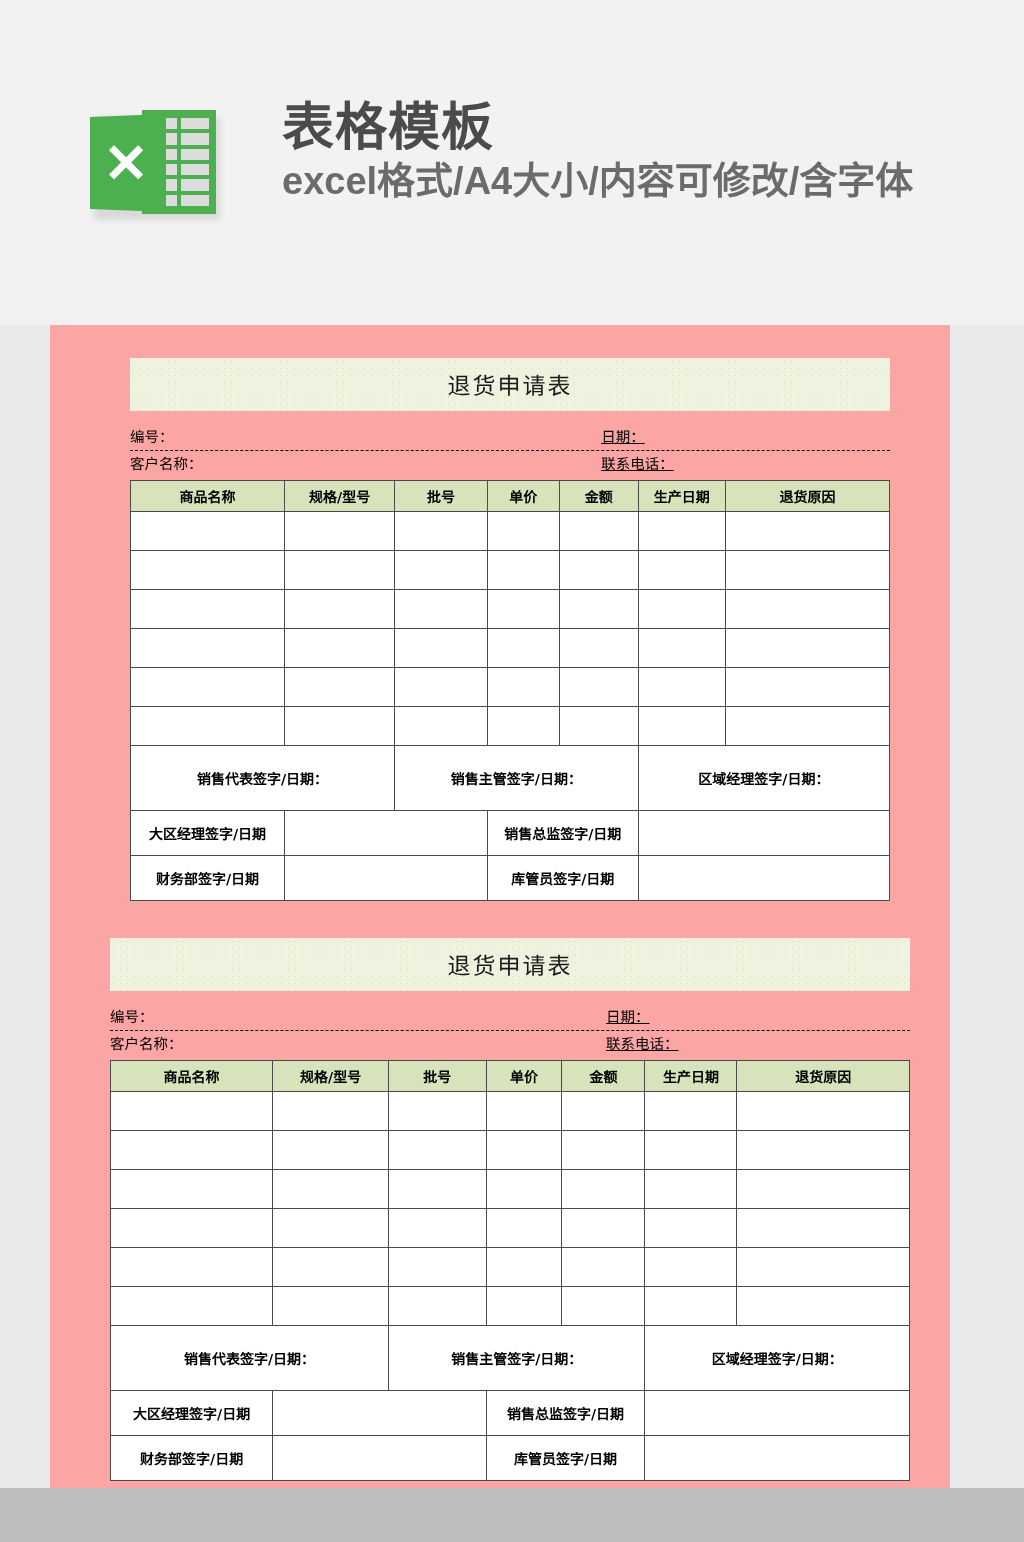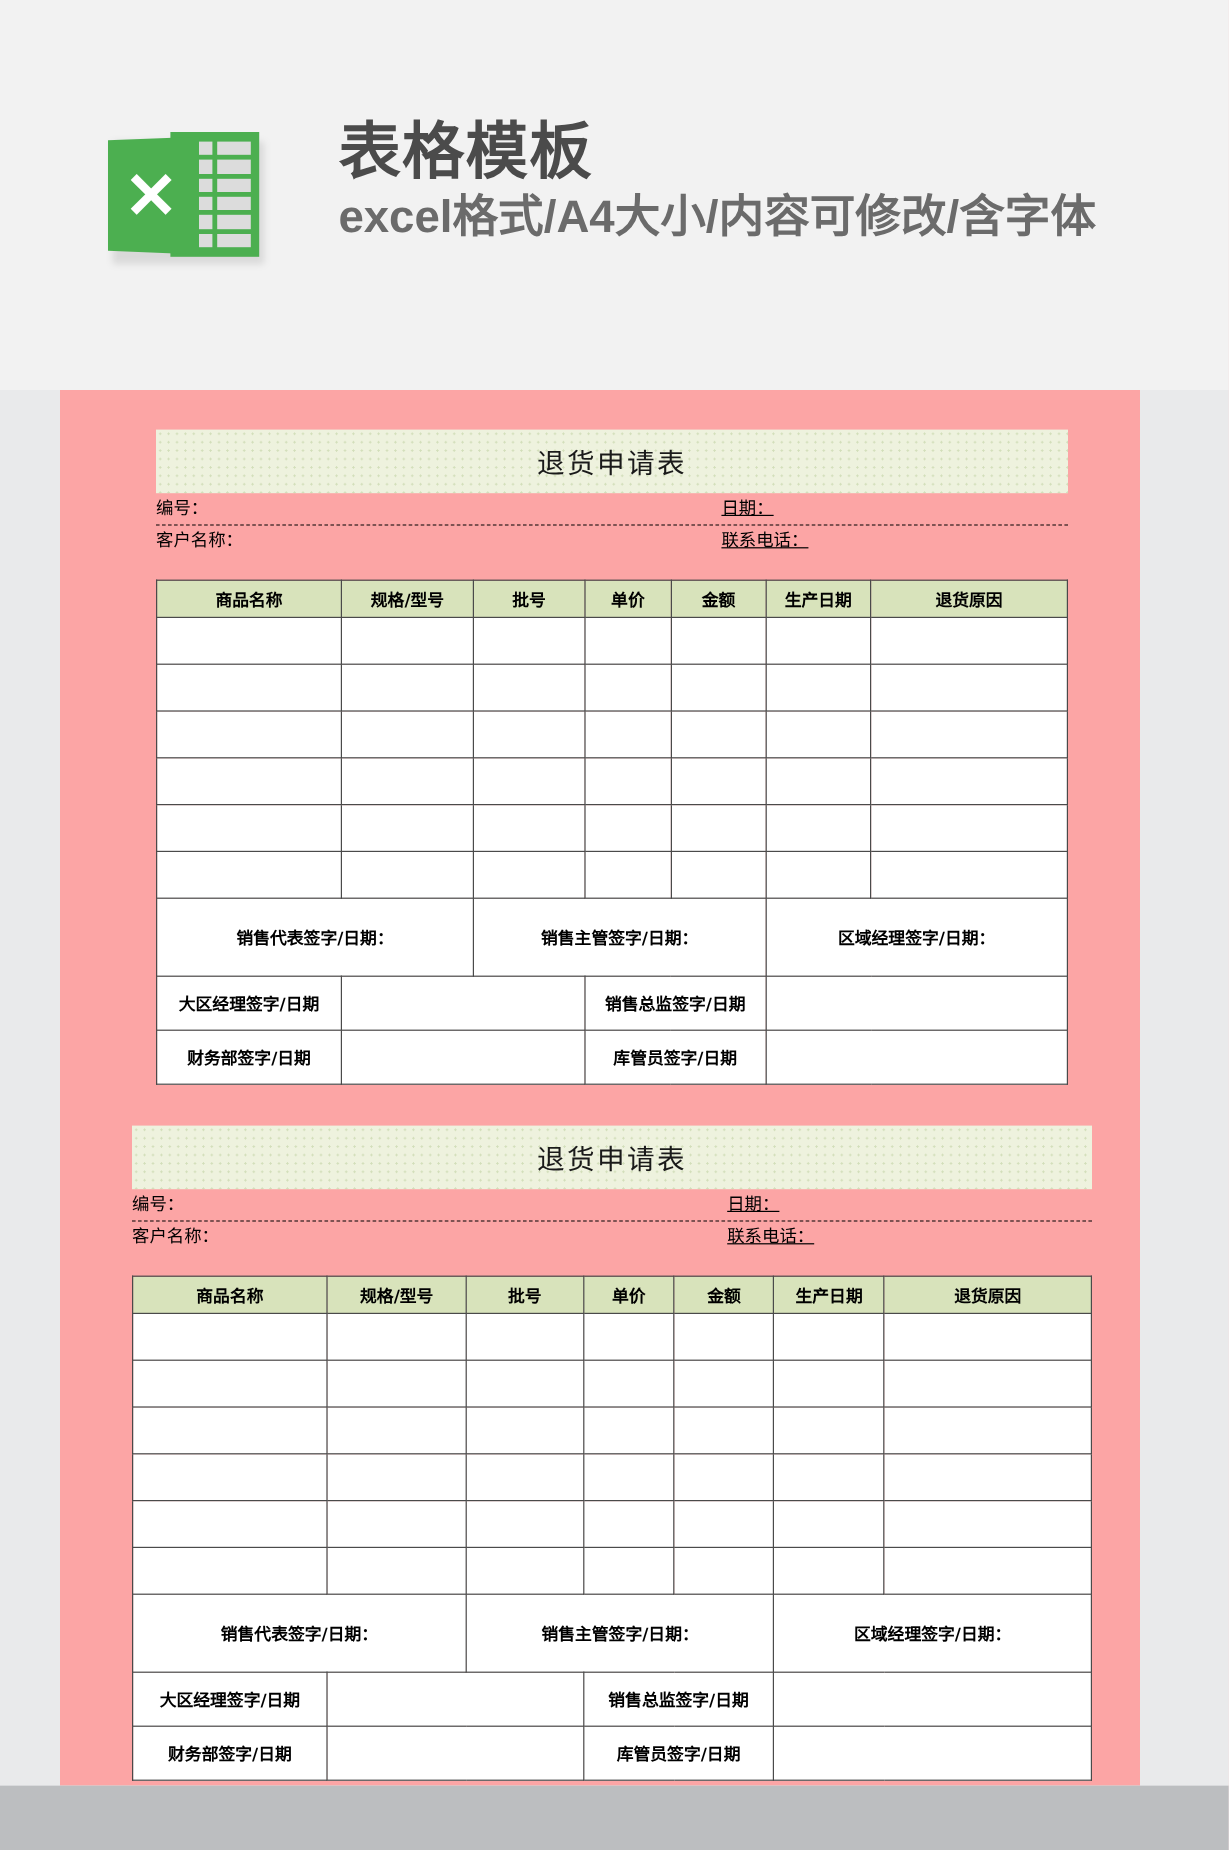--- a/index.html
+++ b/index.html
@@ -173,30 +173,31 @@
   .meta-row {
     display: flex;
     font-size: 14.5px;
     color: #000;
     font-family: "DejaVu Sans", "Liberation Sans", sans-serif;
     line-height: 1;
     padding: 6px 0 5px 0;
   }
   .meta-row.dashed {
     border-bottom: 1.6px dashed #000;
+    margin-top: 13px;
   }
   .meta-row .m-left  { width: 62%; }
   .meta-row .m-right { width: 38%; text-decoration: underline; }
 
   
   table.grid {
     width: 100%;
     border-collapse: collapse;
     table-layout: fixed;
-    margin-top: 20px;
+    margin-top: 4px;
   }
   table.grid td, table.grid th {
     border: 1.4px solid #4a4a4a;
     padding: 0;
     font-size: 14px;
     font-family: "DejaVu Sans", "Liberation Sans", sans-serif;
     color: #000;
     font-weight: 700;
     text-align: center;
     vertical-align: middle;

